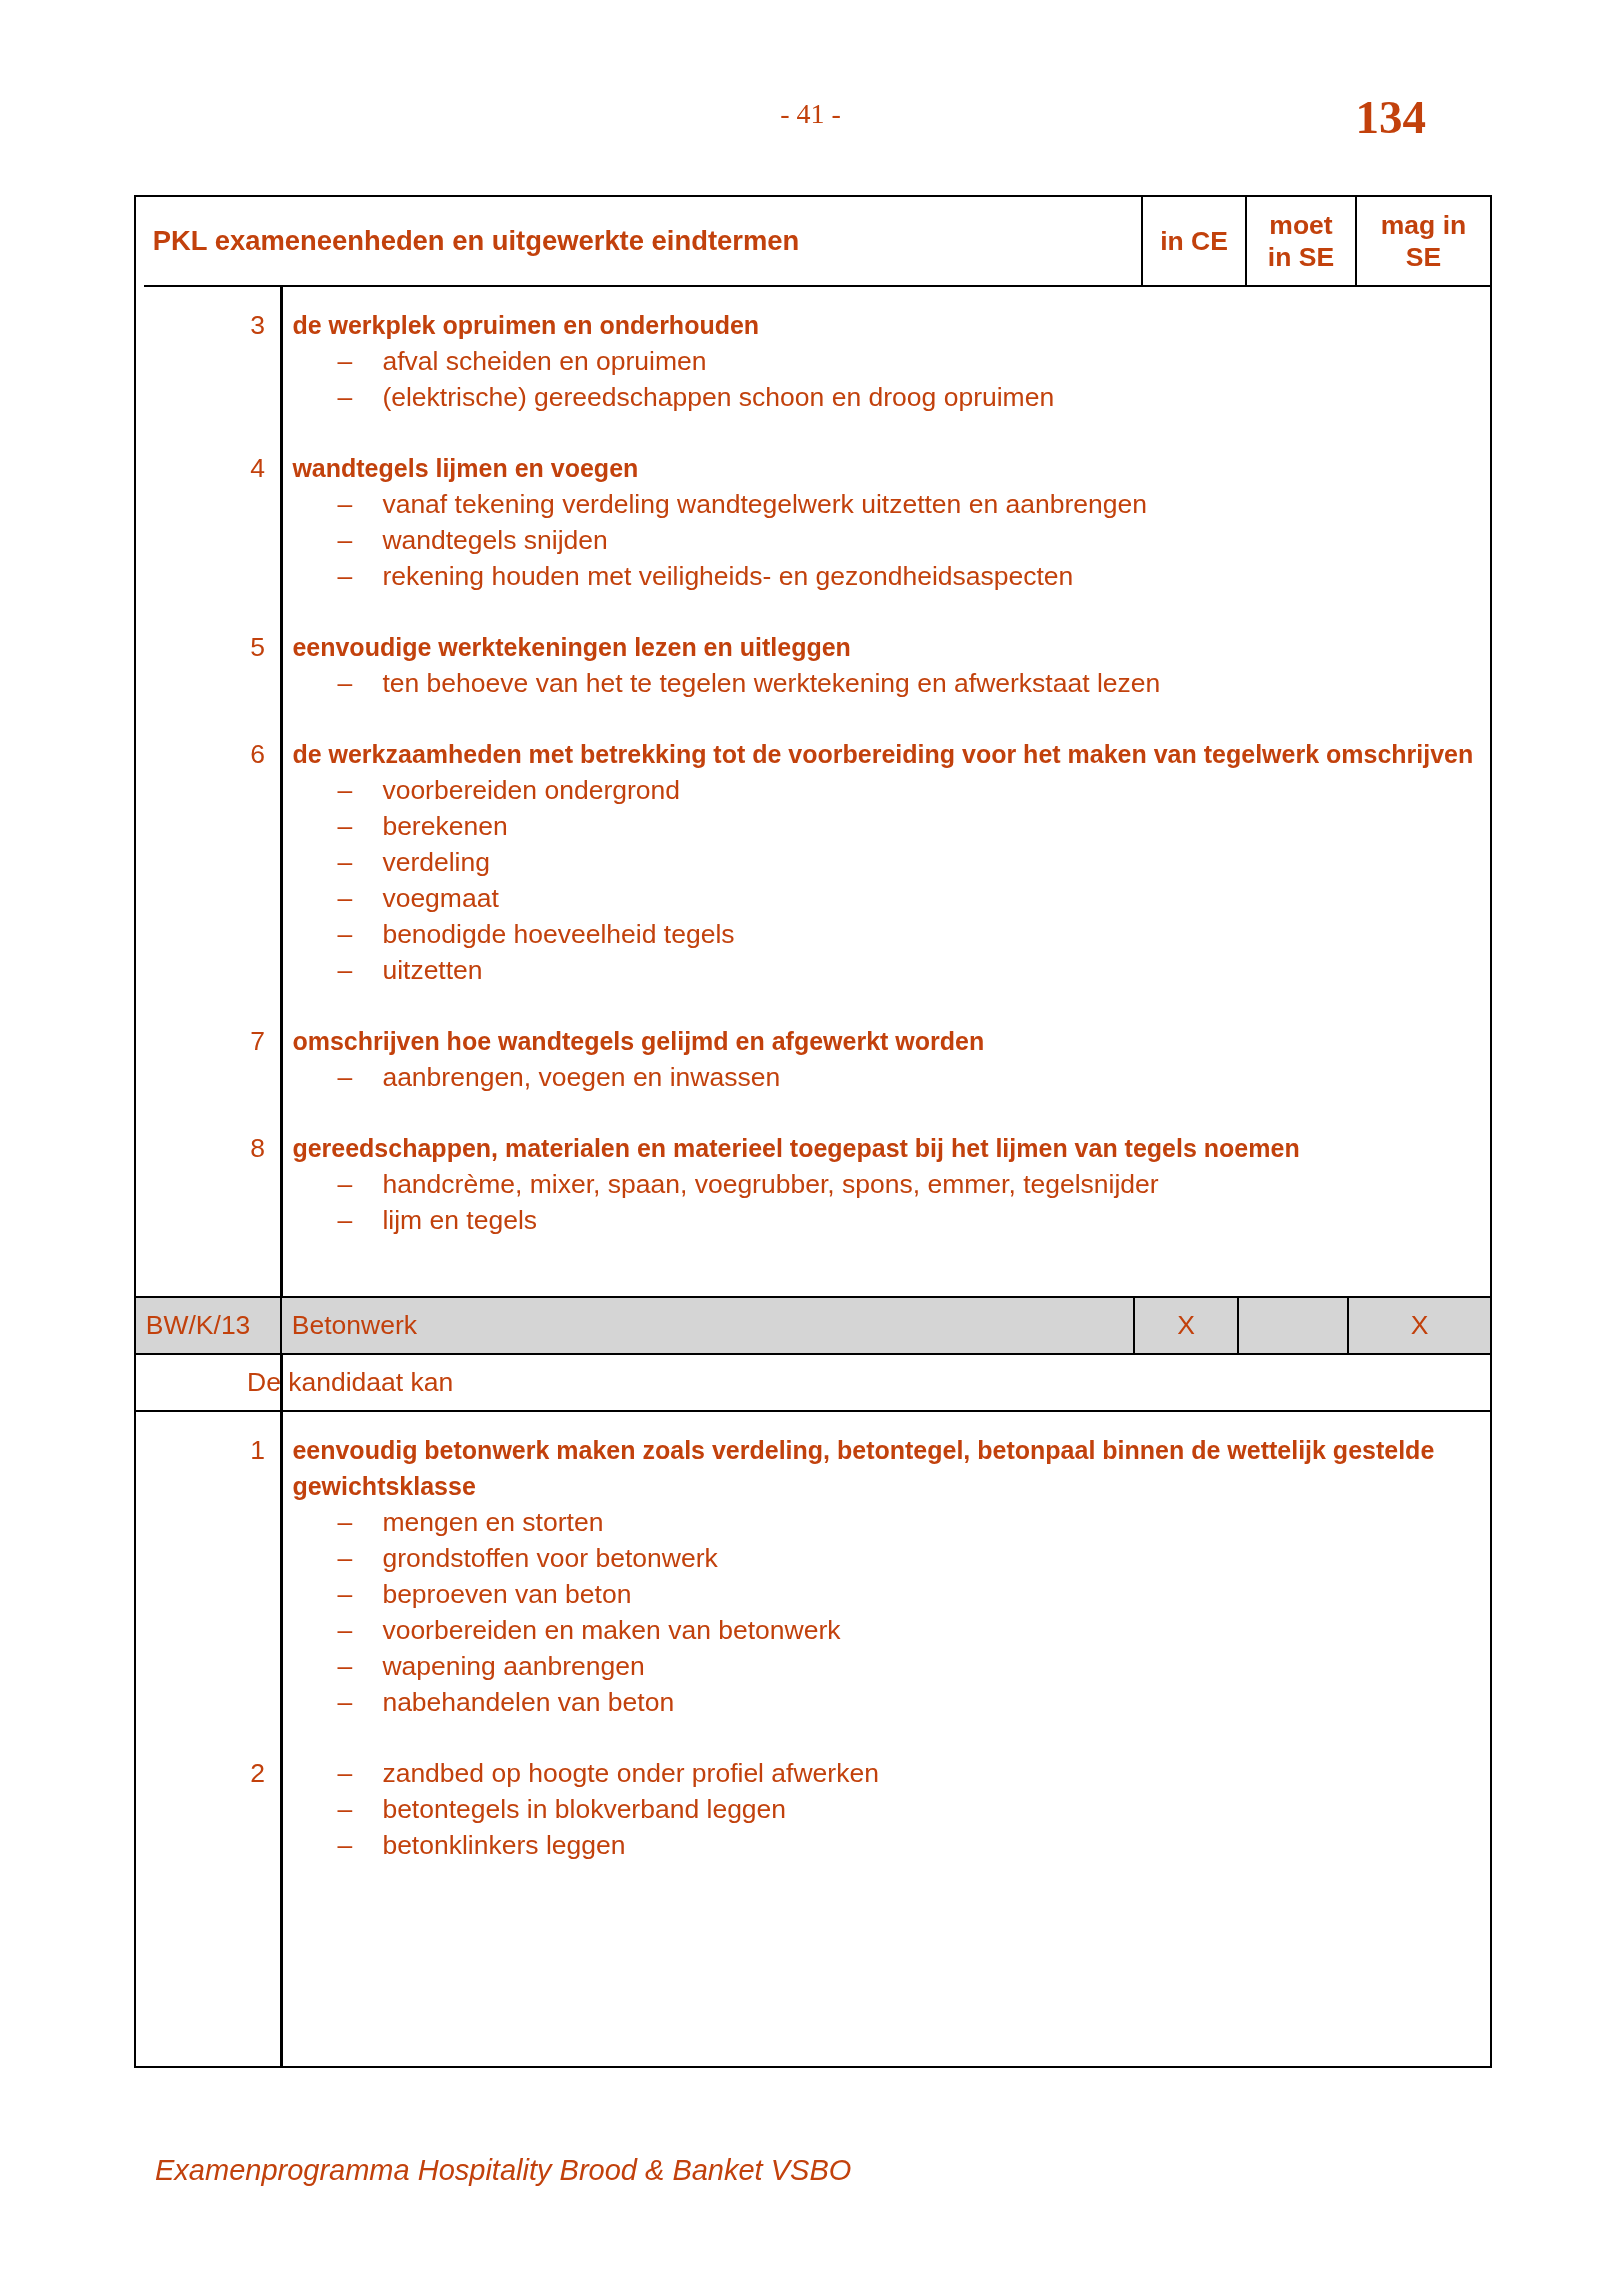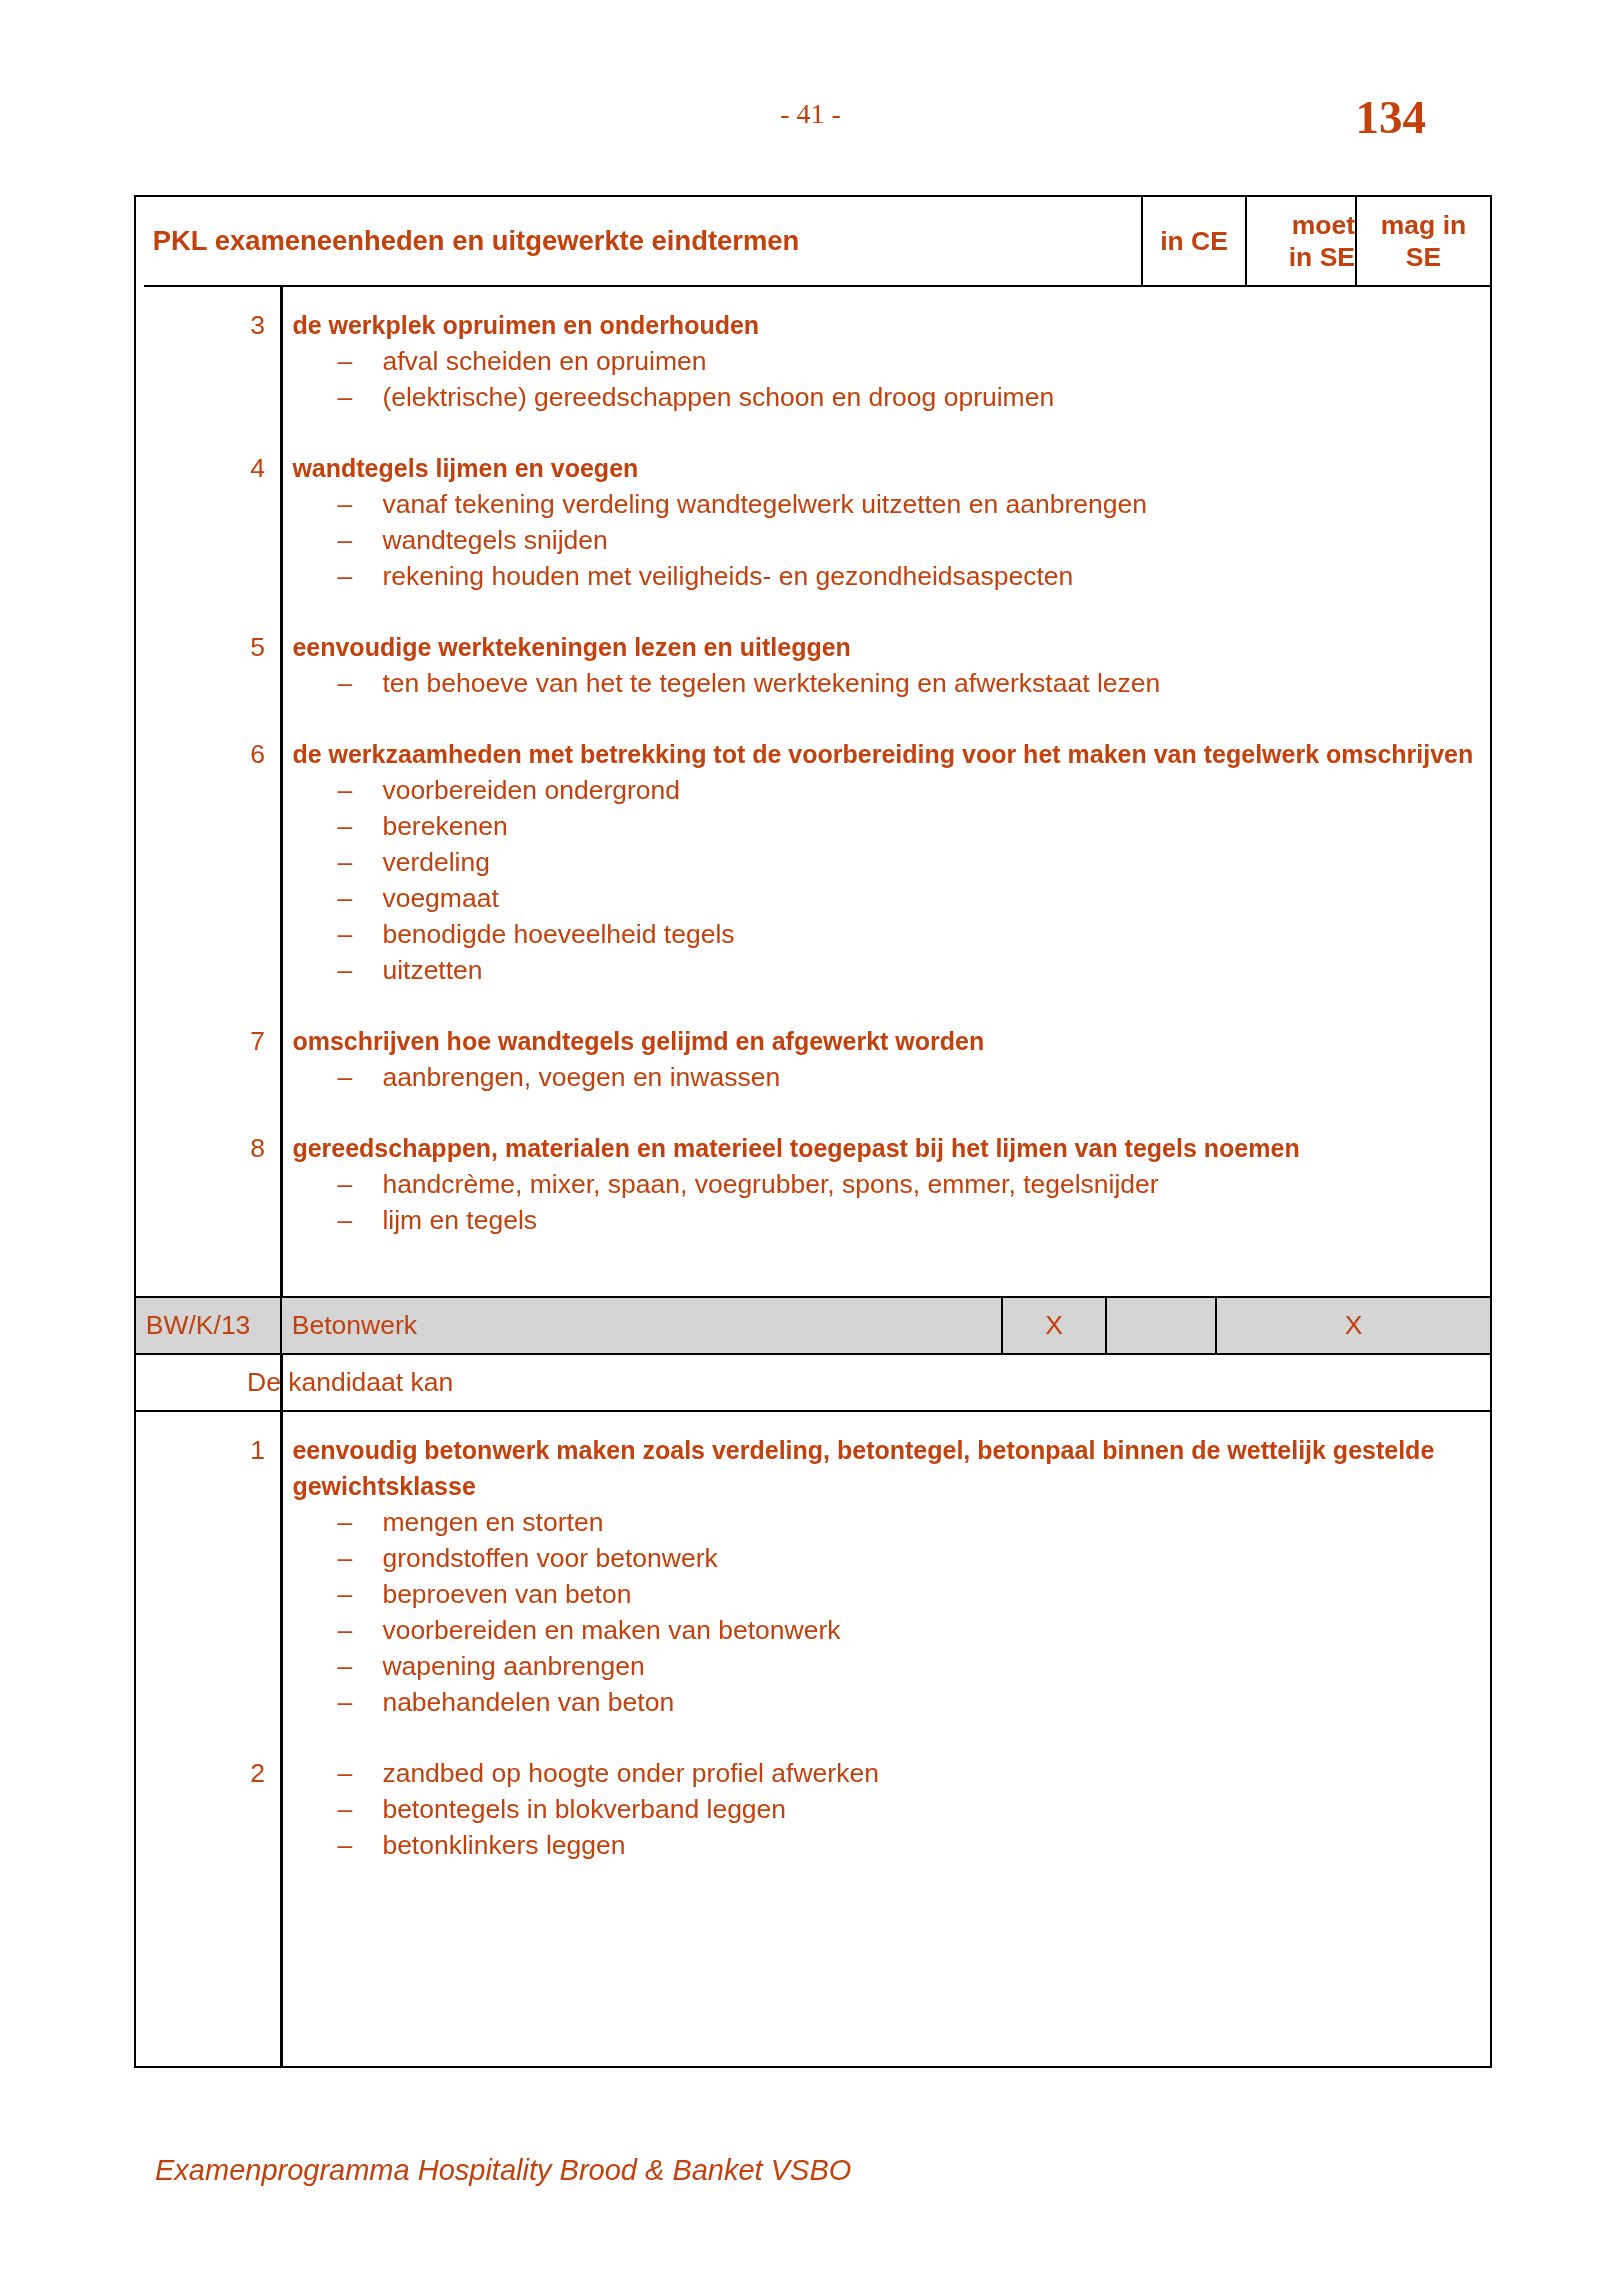--- a/index.html
+++ b/index.html
@@ -16,42 +16,42 @@
   .doc-table{position:absolute;left:134px;top:195px;width:1358px;height:1873px;
         border:2.9px solid #000;box-sizing:border-box;display:flex;flex-direction:column;}
 
   
   .hdr{display:flex;height:90px;border-bottom:2.9px solid #000;box-sizing:border-box;flex:none;margin-left:8px;}
   .hdr .h-title{width:997px;box-sizing:border-box;display:flex;align-items:center;
         padding-left:8.8px;font-weight:bold;font-size:27.4px;}
   .hcol{box-sizing:border-box;border-left:2.9px solid #000;display:flex;flex-direction:column;
         justify-content:center;align-items:center;text-align:center;
         font-weight:bold;font-size:26.5px;line-height:32px;}
-  .hcol.ce{width:104px;} .hcol.moet{width:110px;align-items:flex-end;} .hcol.mag{flex:1;}
+  .hcol.ce{width:104px;} .hcol.moet{width:110px;} .hcol.mag{flex:1;}
 
   
   .brow{position:relative;box-sizing:border-box;padding-top:19.6px;flex:none;}
   .brow.b1{height:1011px;border-bottom:2.9px solid #000;}
   .brow.b2{flex:1;}
   .brow::before{content:"";position:absolute;left:144px;top:0;bottom:0;width:2.9px;background:#000;}
 
   .item{display:flex;margin-bottom:35px;}
   .item-num{width:129px;flex:none;text-align:right;font-size:26.5px;line-height:36px;}
   .item-body{flex:1;margin-left:17.6px;padding-left:9.8px;padding-right:15.7px;}
   .item-title{font-weight:bold;font-size:25px;line-height:36px;}
   .bullet{display:flex;}
   .bullet .dash{flex:none;margin-left:45px;width:45px;font-size:26.5px;line-height:36px;}
   .bullet .btext{flex:1;font-size:26.5px;line-height:36px;}
 
   
   .urow{display:flex;height:57px;border-bottom:2.9px solid #000;box-sizing:border-box;
         background:#d5d5d5;flex:none;}
   .urow>div{box-sizing:border-box;display:flex;align-items:center;font-size:26.5px;}
   .u-code{width:144px;padding-left:9.8px;}
-  .u-name{width:721px;border-left:2.9px solid #000;padding-left:9.8px;}
+  .u-name{width:853px;border-left:2.9px solid #000;padding-left:9.8px;}
   .u-x{border-left:2.9px solid #000;justify-content:center;font-size:27.4px;}
   .u-ce{width:104px;} .u-moet{width:110px;} .u-mag{flex:1;}
 
   
   .krow{position:relative;height:57px;border-bottom:2.9px solid #000;box-sizing:border-box;
         display:flex;align-items:center;flex:none;}
   .krow::before{content:"";position:absolute;left:144px;top:0;bottom:0;width:2.9px;background:#000;}
   .k-text{margin-left:111px;font-size:26.5px;}
 
   

